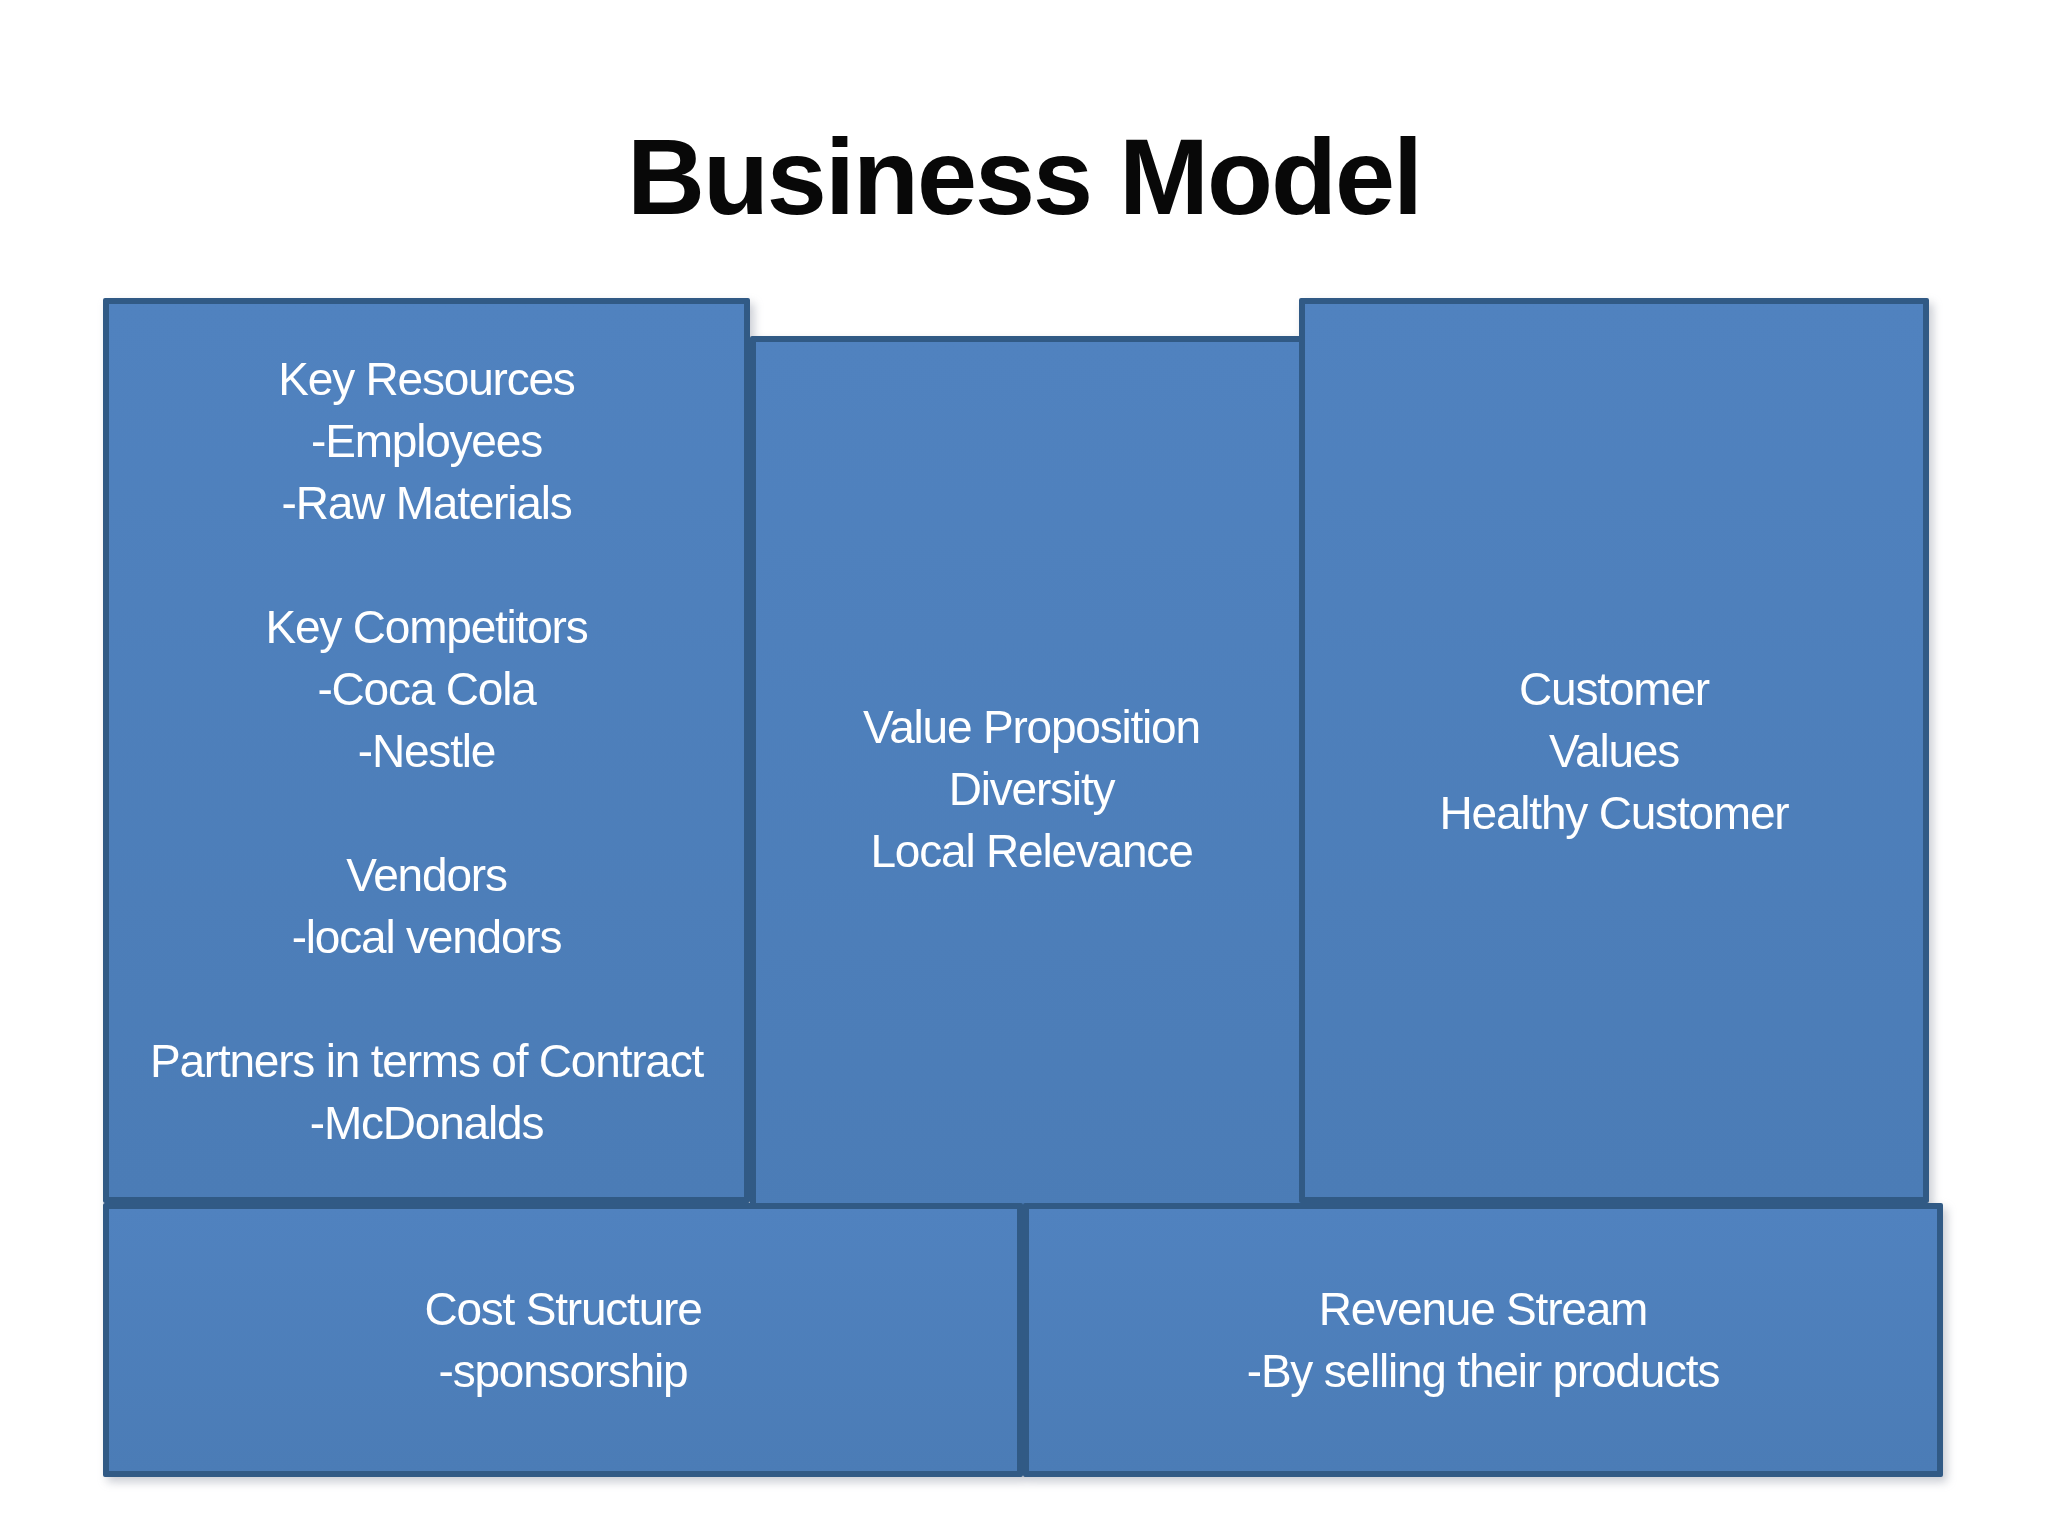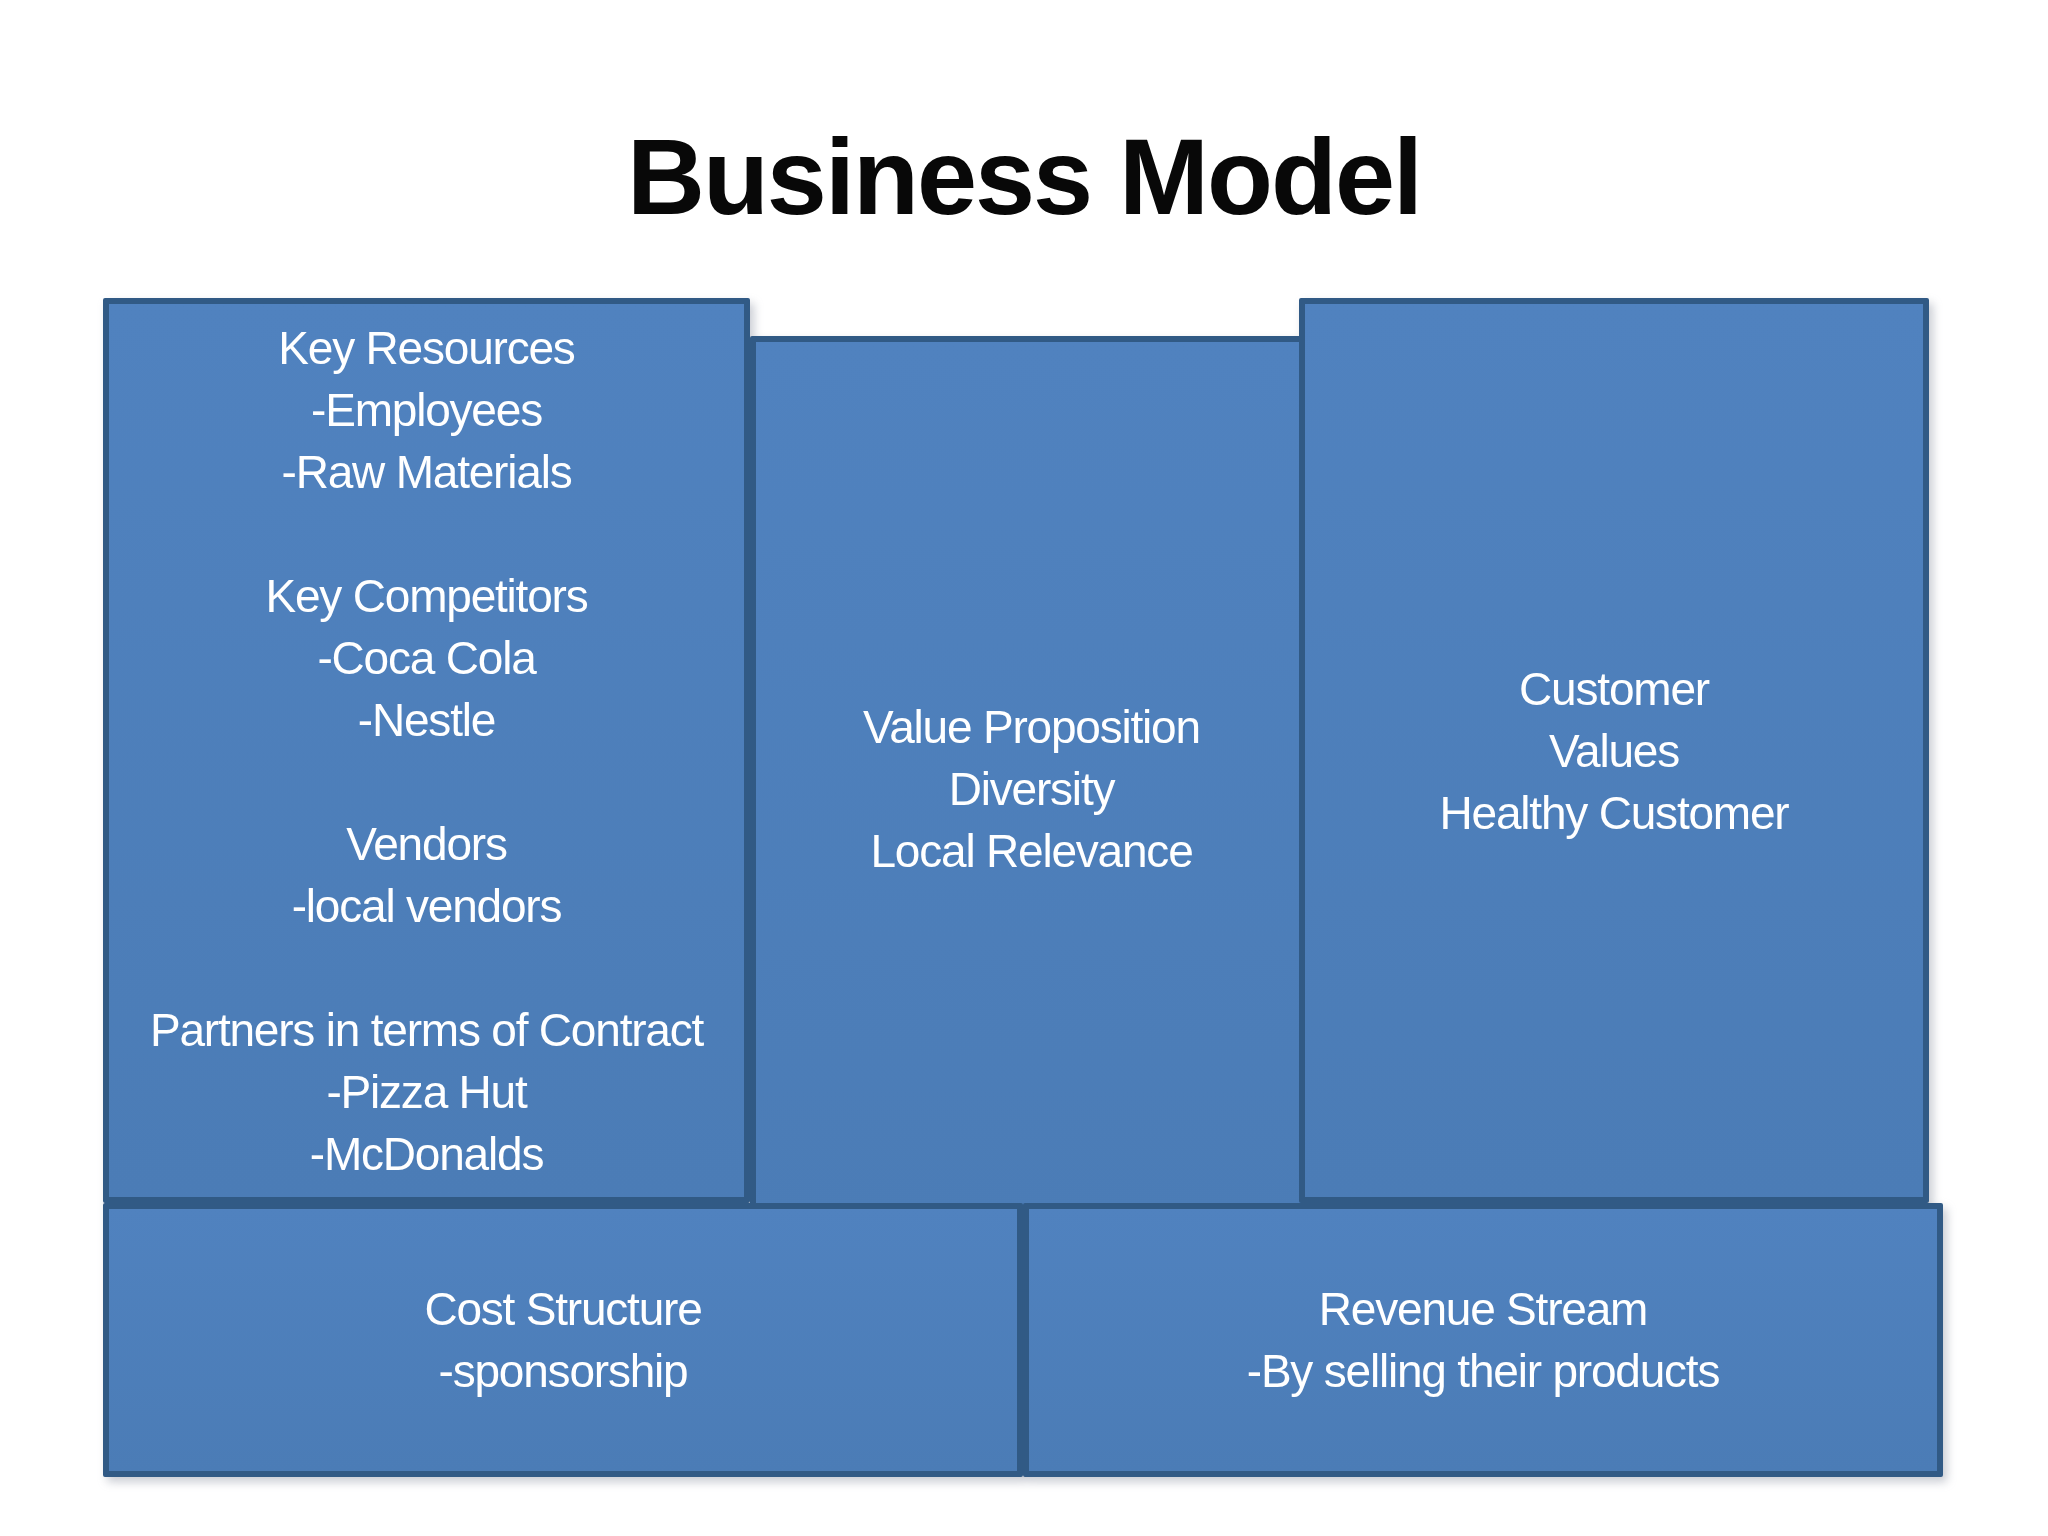--- a/index.html
+++ b/index.html
@@ -78,21 +78,20 @@
       <div class="line">-Raw Materials</div>
       <div class="line"></div>
       <div class="line">Key Competitors</div>
       <div class="line">-Coca Cola</div>
       <div class="line">-Nestle</div>
       <div class="line"></div>
       <div class="line">Vendors</div>
       <div class="line">-local vendors</div>
       <div class="line"></div>
       <div class="line">Partners in terms of Contract</div>
-      <div class="line">-Pizza Hut</div>
       <div class="line">-McDonalds</div>
     </div>
 
     <div class="box box-value-prop">
       <div class="line">Value Proposition</div>
       <div class="line">Diversity</div>
       <div class="line">Local Relevance</div>
     </div>
 
     <div class="box box-customer">

